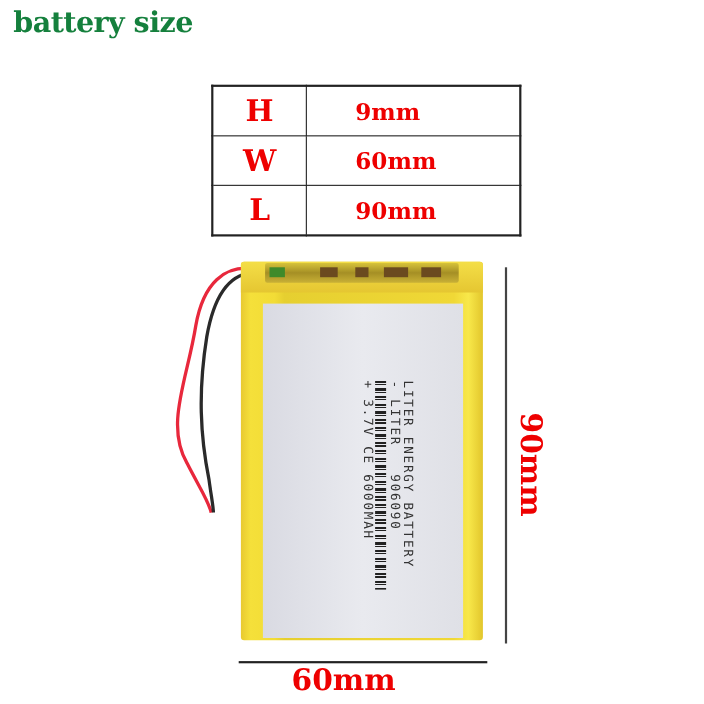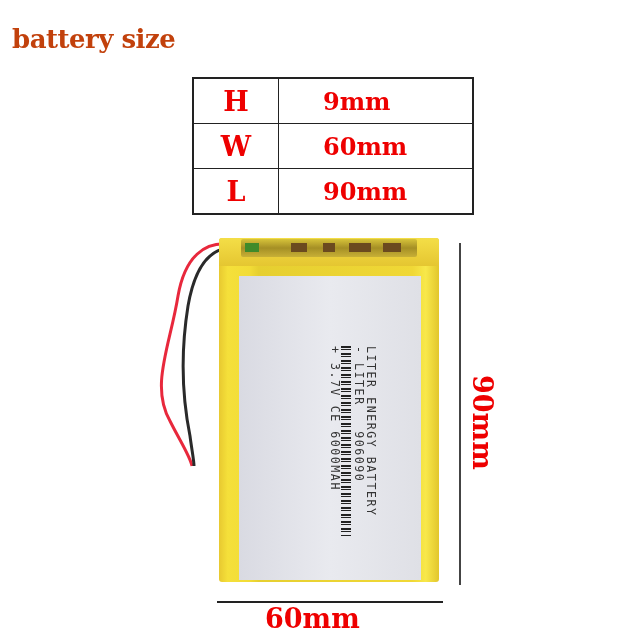--- a/index.html
+++ b/index.html
@@ -1,21 +1,21 @@
 <!DOCTYPE html>
 <html><head>
 <meta charset="utf-8">
 <style>
   html, body { margin: 0; padding: 0; background: #ffffff; }
   body { width: 640px; height: 640px; position: relative; overflow: hidden; font-family: "DejaVu Serif", serif; }
-  .title { position: absolute; left: 12px; top: 24px; font-family: "DejaVu Serif", serif; font-weight: bold; font-size: 26px; color: #c2410c; letter-spacing: -0.5px; }
+  .title { position: absolute; left: 12px; top: 6px; font-family: "DejaVu Serif", serif; font-weight: bold; font-size: 26px; color: #15803d; letter-spacing: -0.5px; }
   .spec-table { position: absolute; left: 192px; top: 77px; width: 282px; height: 135px; border-collapse: collapse; border: 2px solid #222; }
   .spec-table td { border: 1.5px solid #222; color: #ee0000; font-weight: bold; font-family: "DejaVu Serif", serif; height: 44px; padding: 0; }
   .spec-table td.k { width: 84px; text-align: center; font-size: 27px; }
-  .spec-table td.v { font-size: 24px; padding-left: 44px; }
+  .spec-table td.v { font-size: 21px; padding-left: 44px; }
   .battery { position: absolute; left: 219px; top: 238px; width: 220px; height: 344px; }
   .cell { position: absolute; left: 0; top: 0; width: 220px; height: 344px; background: linear-gradient(90deg,#e8c930 0%,#f5e03a 4%,#f2dc36 14%,#e6cf30 18%,#f0d836 88%,#f8e84a 94%,#e2c62c 100%); border-radius: 3px; }
   .pcm { position: absolute; left: 22px; top: 1px; width: 176px; height: 18px; background: linear-gradient(180deg,#d7c33a,#a58f25 50%,#c8b036); border-radius: 2px; }
   .pcm i { position: absolute; top: 4px; height: 9px; background: #6b4a1f; }
   .top-strip { position: absolute; left: 0; top: 0; width: 220px; height: 28px; background: linear-gradient(180deg,#f4de47,#e5c631); border-radius: 3px 3px 0 0; }
   .label-area { position: absolute; left: 20px; top: 38px; width: 182px; height: 304px; background: linear-gradient(90deg,#d9dae2,#e9eaef 50%,#dfe0e6); }
   .print { position: absolute; left: 60px; top: 70px; width: 300px; transform-origin: 0 0; transform: translate(78px, 0) rotate(90deg); font-family: "DejaVu Sans Mono", monospace; font-size: 11.5px; line-height: 12px; color: #333; letter-spacing: 1.6px; white-space: pre; }
   .barcode { display: inline-block; height: 10px; width: 190px; background: repeating-linear-gradient(90deg,#222 0 2px,transparent 2px 3px,#222 3px 4px,transparent 4px 7px); vertical-align: middle; }
   .wires { position: absolute; left: 150px; top: 236px; }
   .vline { position: absolute; left: 459px; top: 243px; width: 2px; height: 342px; background: #444; }

